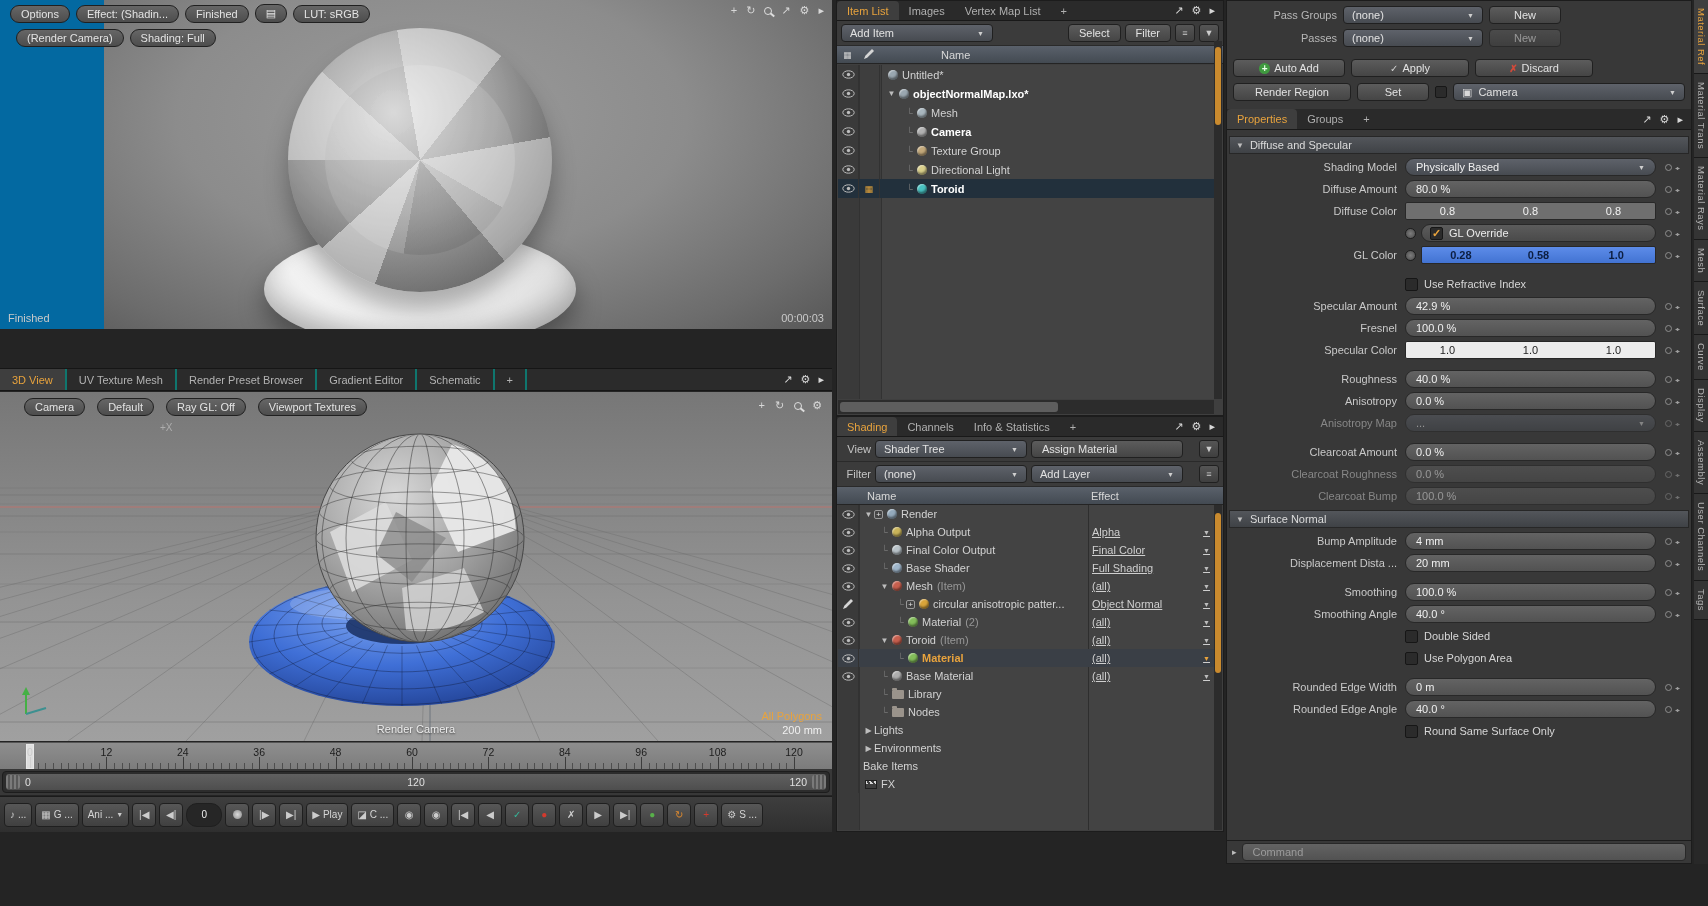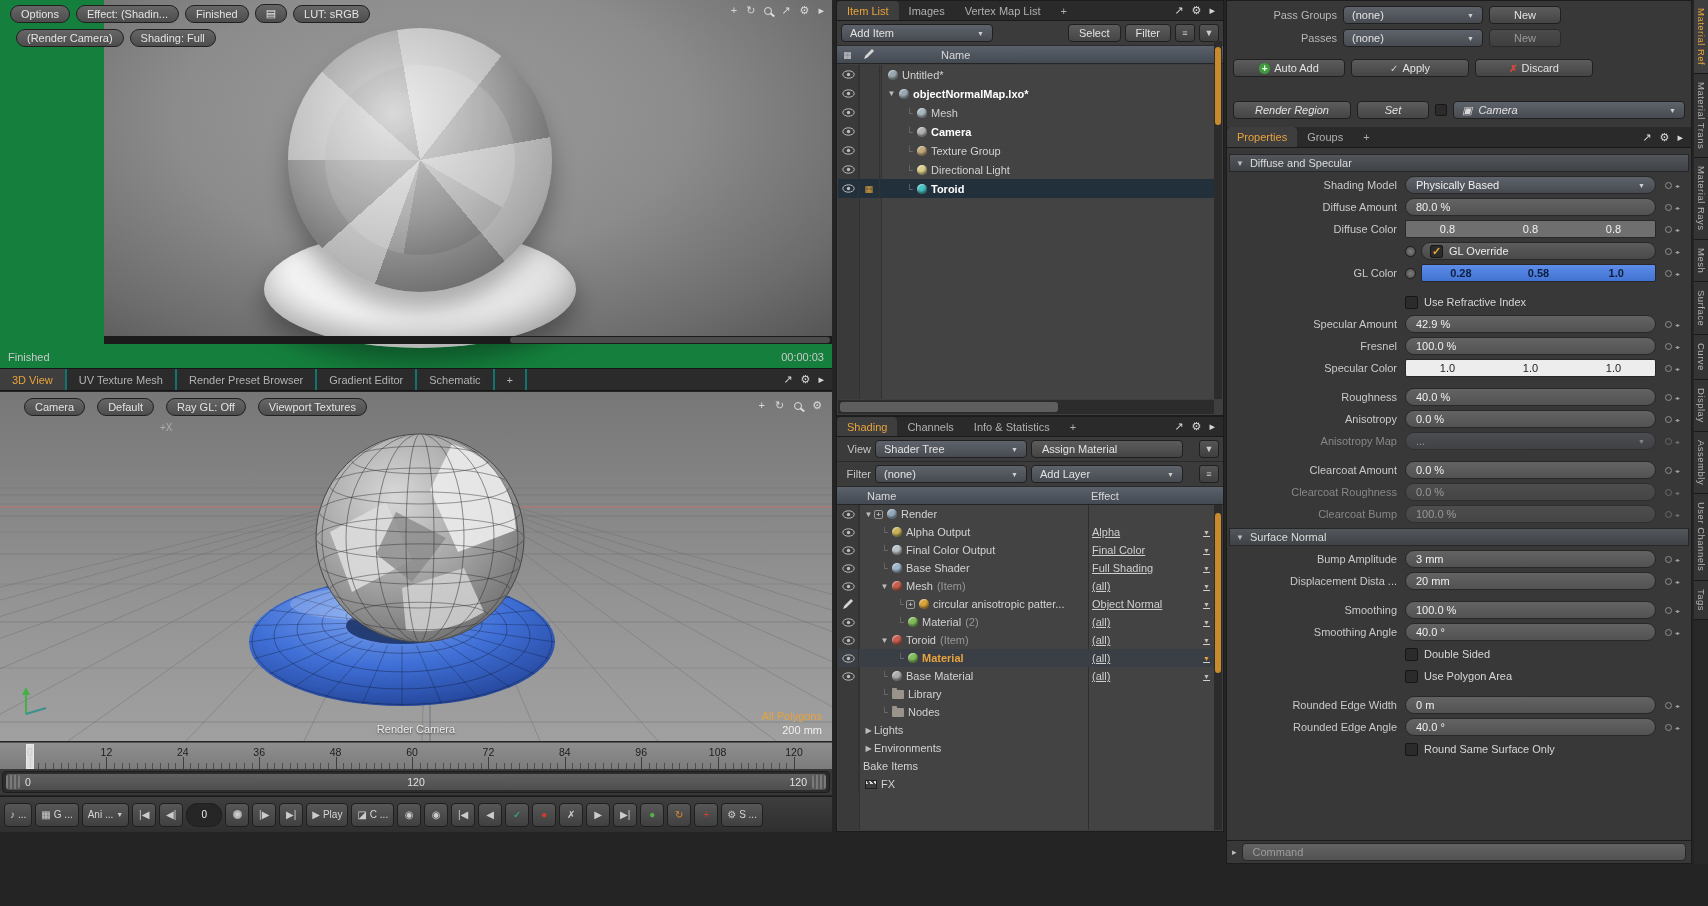--- a/index.html
+++ b/index.html
@@ -15,21 +15,21 @@
   .btn{background:linear-gradient(#5c5c5c,#454545);border:1px solid #202020;border-radius:4px;
     padding:2px 10px;color:#e2e2e2;white-space:nowrap;display:inline-flex;align-items:center;gap:4px;}
   .dd{background:linear-gradient(#5e626a,#474b51);border:1px solid #202020;border-radius:4px;color:#e2e2e2;
     display:inline-flex;align-items:center;padding:2px 8px;gap:6px;white-space:nowrap;}
   .dd .arr,.fld .arr{margin-left:auto;font-size:7px;color:#cfcfcf;}
   .spacer{flex:1;}
   .iconbtn{width:20px;height:18px;border:1px solid #202020;border-radius:3px;background:linear-gradient(#555,#3f3f3f);
     display:inline-flex;align-items:center;justify-content:center;color:#ccc;font-size:9px;}
 
   
-  #render-view{position:absolute;left:0;top:0;width:832px;height:368px;background:#15803d;overflow:hidden;}
+  #render-view{position:absolute;left:0;top:0;width:832px;height:329px;background:#0369a1;overflow:hidden;}
   .rv-canvas{position:absolute;left:104px;top:0;right:0;height:336px;
     background:radial-gradient(ellipse at 45% 35%, #9b9b9b, #8c8c8c 45%, #6c6c6c 80%, #555);}
   .rv-torus{position:absolute;left:160px;top:230px;width:312px;height:118px;border-radius:50%;
     background:radial-gradient(ellipse at 44% 28%, #ffffff, #f1f1f1 45%, #cdcdcd 75%, #a9a9a9);
     box-shadow:0 14px 26px rgba(0,0,0,.35), inset 0 -12px 22px rgba(0,0,0,.16);}
   .rv-sphere{position:absolute;left:184px;top:28px;width:264px;height:264px;border-radius:50%;
     background:radial-gradient(circle at 40% 32%, #e0e0e0, #a8a8a8 45%, #6f6f6f 82%, #555);
     box-shadow:0 18px 24px rgba(0,0,0,.3);}
   .facets{position:absolute;inset:0;border-radius:50%;opacity:.75;mix-blend-mode:overlay;
     background:conic-gradient(from 200deg, rgba(255,255,255,.5) 0 28deg, rgba(60,60,60,.4) 28deg 70deg,
@@ -903,21 +903,21 @@
     </span>
     <span class="btn w118">
       <span class="ic-check">✓</span>
       <span>Apply</span>
     </span>
     <span class="btn w118">
       <span class="ic-cross">✗</span>
       <span>Discard</span>
     </span>
   </div>
-  <div class="pp-row" style="margin-top:24px;font-style:italic;">
+  <div class="pp-row" style="margin-top:6px;">
     <span class="btn w118">Render Region</span>
     <span class="btn w72">Set</span>
     <span class="minicb"></span>
     <span class="dd" style="flex:1;">
       <span class="icon">▣</span>
       <span>Camera</span>
       <span class="arr">▼</span>
     </span>
   </div>
   <div class="pp-tabs" id="props-tabs">
@@ -1091,21 +1091,21 @@
           <span class="mini-arr">◂▸</span>
         </span>
       </div>
       <div class="sec-head">
         <span class="tri">▼</span>
         <span>Surface Normal</span>
       </div>
       <div class="frow">
         <span class="lbl">Bump Amplitude</span>
         <div class="fld">
-          <span>3 mm</span>
+          <span>4 mm</span>
         </div>
         <span class="minis">
           <span class="mini-dot"></span>
           <span class="mini-arr">◂▸</span>
         </span>
       </div>
       <div class="frow">
         <span class="lbl">Displacement Dista ...</span>
         <div class="fld">
           <span>20 mm</span>

